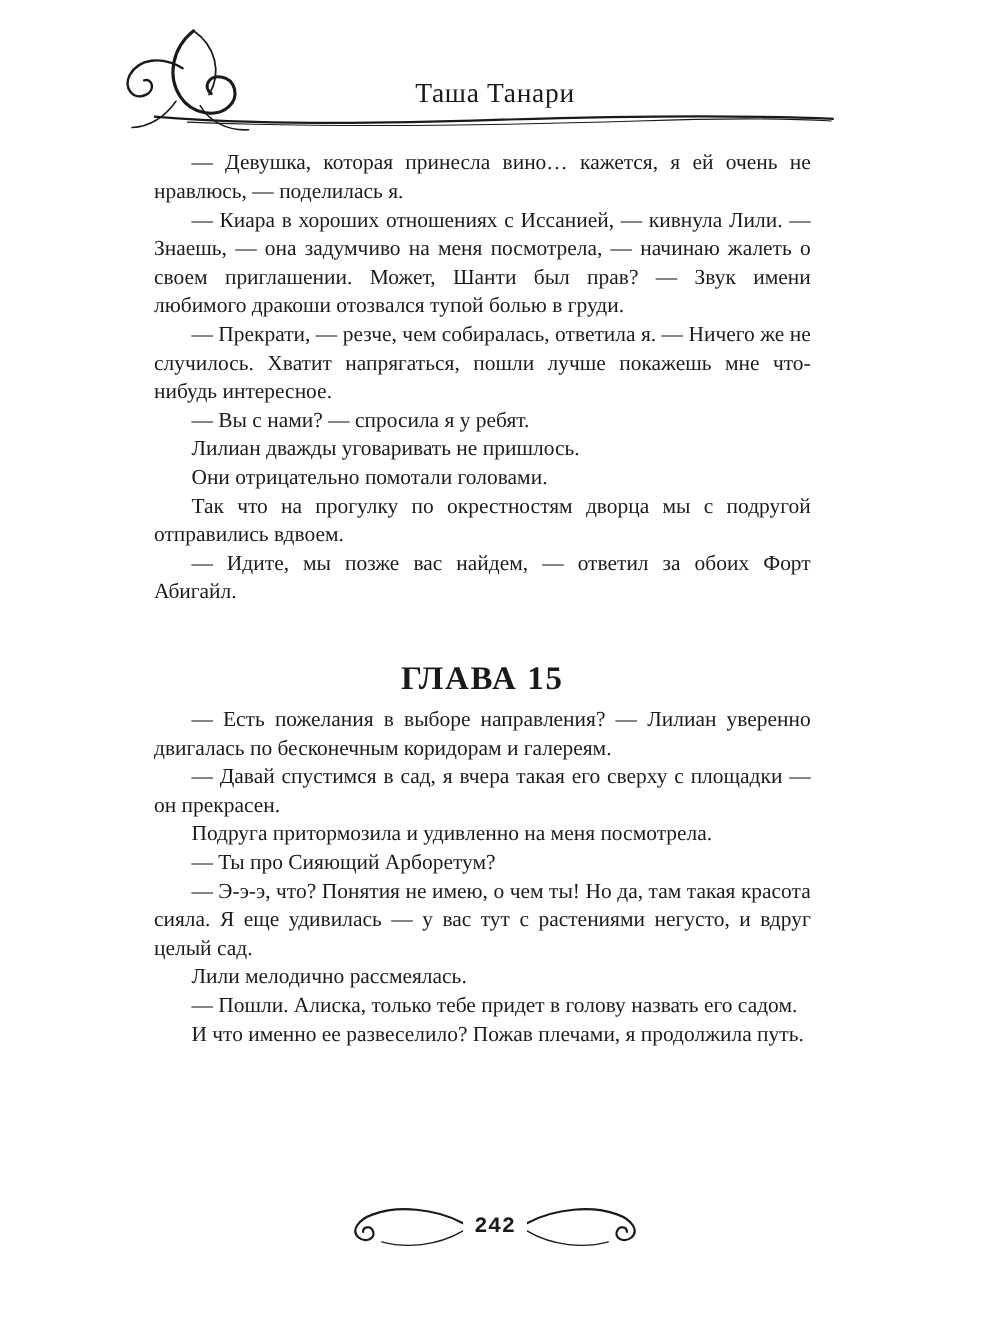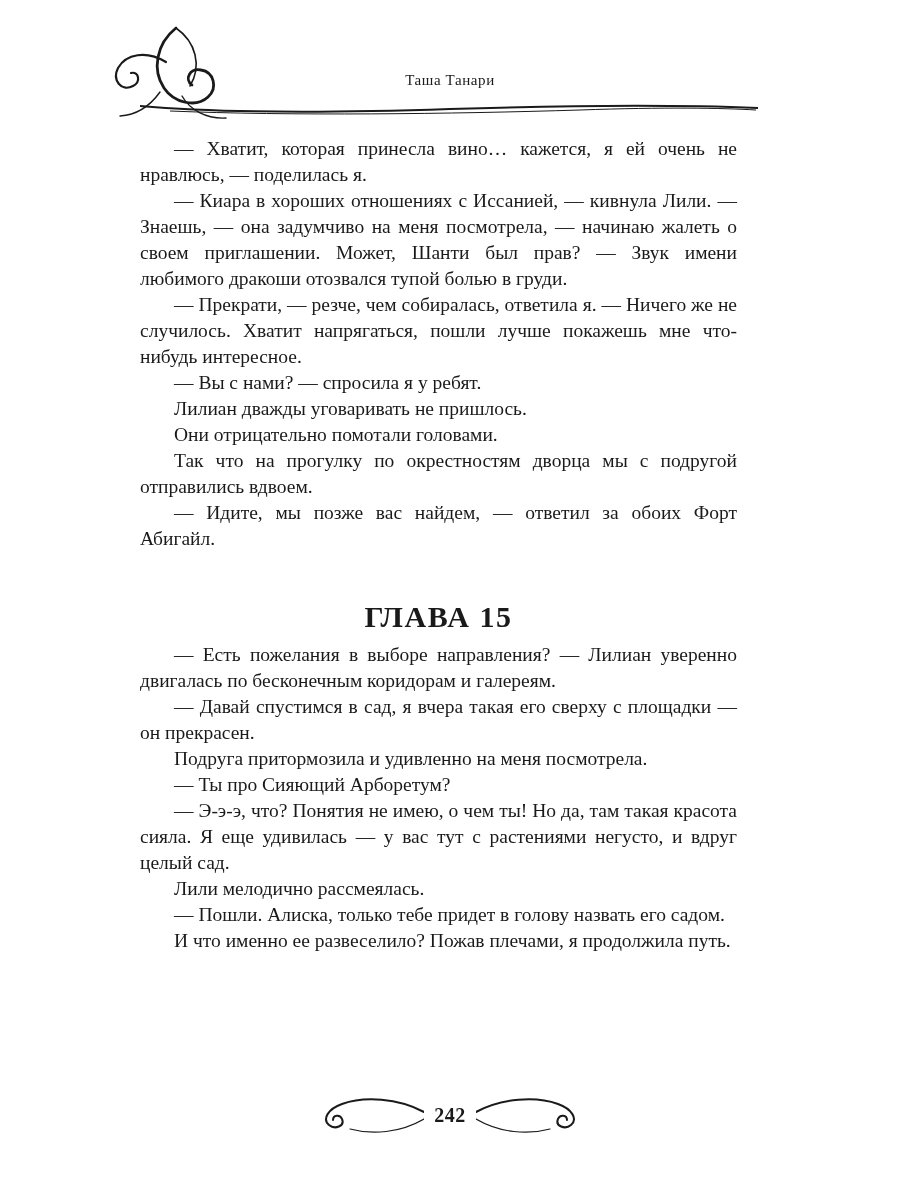--- a/index.html
+++ b/index.html
@@ -22,21 +22,21 @@
     position: absolute;
     top: 20px;
     left: 108px;
   }
   .running-header {
     position: absolute;
     top: 72px;
     left: 0;
     width: 100%;
     text-align: center;
-    font-size: 15px;
+    font-size: 25px;
     letter-spacing: 0.6px;
   }
   .header-rule {
     position: absolute;
     top: 100px;
     left: 140px;
   }
 
   
   .body-text {
@@ -66,20 +66,21 @@
   
   .footer {
     position: absolute;
     top: 1094px;
     left: 0;
     width: 100%;
     display: flex;
     align-items: center;
     justify-content: center;
     gap: 8px;
+    font-family: Liberation Mono, monospace;
   }
   .page-number {
     font-size: 20px;
     font-weight: bold;
     letter-spacing: 0.5px;
     padding: 0 2px;
   }
   .flourish-right {
     transform: scaleX(-1);
   }
@@ -102,21 +103,21 @@
   <div class="running-header">Таша Танари</div>
 
   <svg class="header-rule" width="620" height="18" viewBox="0 0 620 18" aria-hidden="true">
     <g fill="none" stroke="#1a1a1a">
       <path d="M0,6 C80,13 190,13 310,9 C440,5 545,5 618,8" stroke-width="2"></path>
       <path d="M30,11 C150,16 310,14 440,10 C525,7 582,8 616,10" stroke-width="1"></path>
     </g>
   </svg>
 
   <div class="body-text" lang="ru">
-    <p>— Хватит, которая принесла вино… кажется, я ей очень не нравлюсь, — поделилась я.</p>
+    <p>— Девушка, которая принесла вино… кажется, я ей очень не нравлюсь, — поделилась я.</p>
     <p>— Киара в хороших отношениях с Иссанией, — кивнула Лили. — Знаешь, — она задумчиво на меня посмотрела, — начинаю жалеть о своем приглашении. Может, Шанти был прав? — Звук имени любимого дракоши отозвался тупой болью в груди.</p>
     <p>— Прекрати, — резче, чем собиралась, ответила я. — Ничего же не случилось. Хватит напрягаться, пошли лучше покажешь мне что-нибудь интересное.</p>
     <p>— Вы с нами? — спросила я у ребят.</p>
     <p>Лилиан дважды уговаривать не пришлось.</p>
     <p>Они отрицательно помотали головами.</p>
     <p>Так что на прогулку по окрестностям дворца мы с подругой отправились вдвоем.</p>
     <p>— Идите, мы позже вас найдем, — ответил за обоих Форт Абигайл.</p>
 
     <h2 class="chapter-heading">ГЛАВА 15</h2>
 

